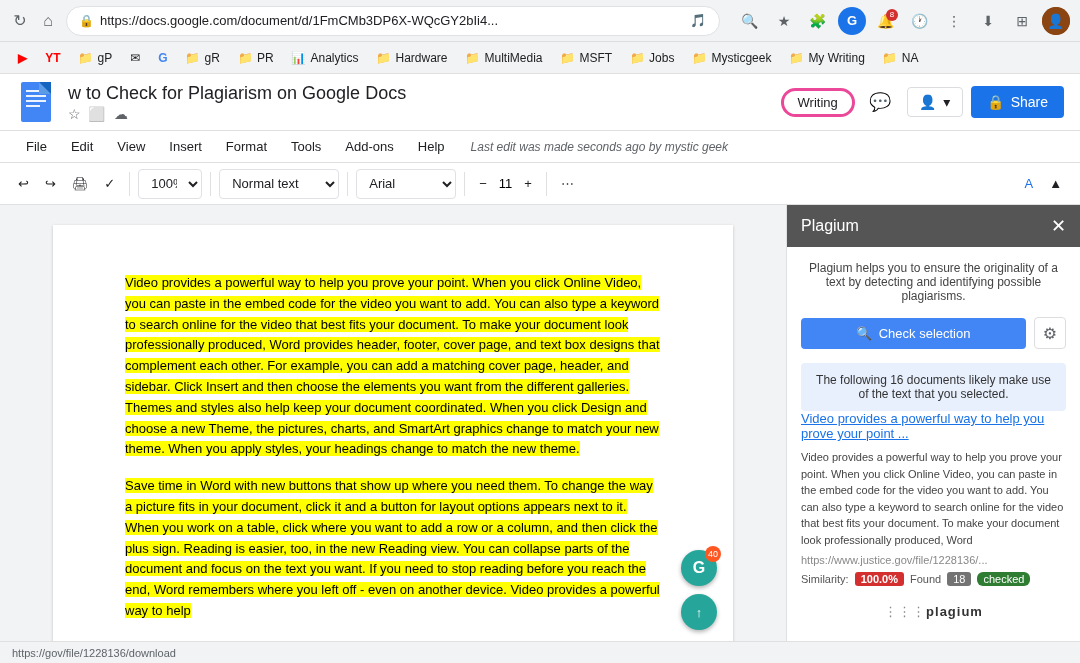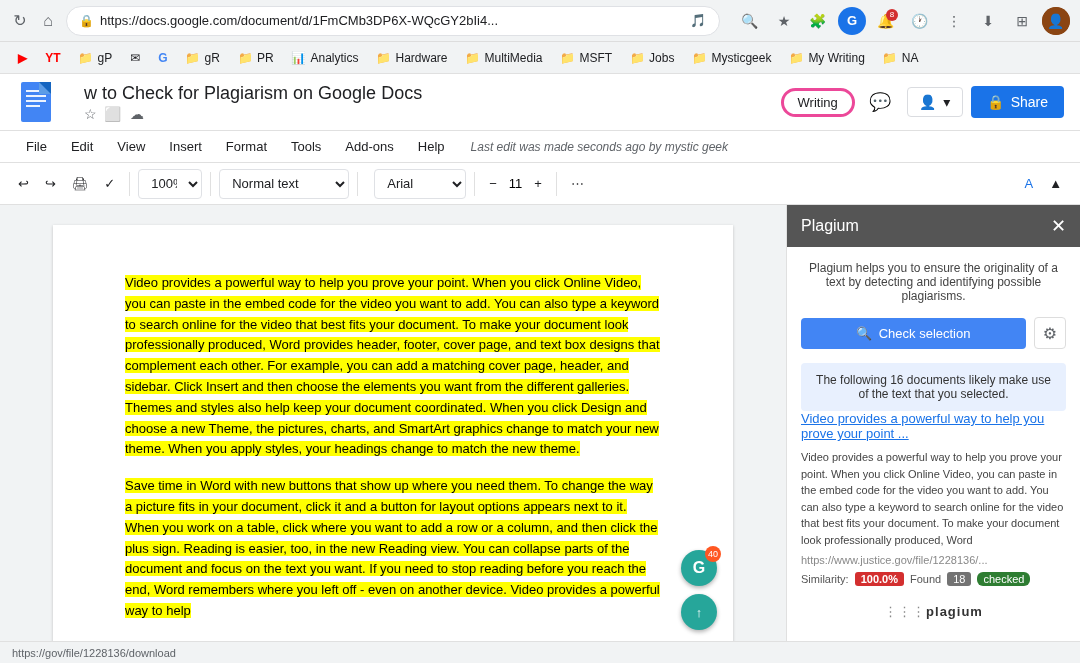--- a/index.html
+++ b/index.html
@@ -59,21 +59,21 @@
       color: #202124;
     }
     .bookmark-folder-icon { color: #5f6368; }
 
     
     .docs-top {
       background: white;
       display: flex;
       align-items: center;
       padding: 8px 16px;
-      gap: 28px;
+      gap: 12px;
       border-bottom: 1px solid #e0e0e0;
     }
     .docs-logo { width: 40px; height: 40px; display: flex; align-items: center; justify-content: center; }
     .docs-logo svg { width: 30px; height: 40px; }
     .docs-title-area { flex: 1; }
     .docs-title { font-size: 18px; color: #202124; font-weight: 400; }
     .docs-title-icons { display: flex; gap: 8px; margin-top: 2px; color: #5f6368; font-size: 14px; }
     .docs-title-icon { cursor: pointer; }
     .docs-toolbar-right { display: flex; align-items: center; gap: 8px; }
     .docs-btn { width: 36px; height: 36px; border-radius: 50%; border: none; background: transparent; cursor: pointer; display: flex; align-items: center; justify-content: center; color: #5f6368; font-size: 18px; }
@@ -135,22 +135,22 @@
       border: 1px solid #dfe1e5;
       border-radius: 4px;
       font-size: 13px;
       color: #202124;
       padding: 0 8px;
       cursor: pointer;
       background: white;
     }
     .format-divider { width: 1px; height: 24px; background: #e0e0e0; margin: 0 4px; }
     .zoom-select { width: 64px; }
-    .style-select { width: 130px; }
-    .font-select { width: 92px; margin-left: 8px; }
+    .style-select { width: 120px; }
+    .font-select { width: 100px; }
     .font-size-area { display: flex; align-items: center; gap: 2px; }
     .format-toolbar-right { margin-left: auto; display: flex; align-items: center; gap: 4px; }
 
     
     .main-area {
       display: flex;
       height: calc(663px - 42px - 32px - 32px - 32px - 42px);
       
     }
 

